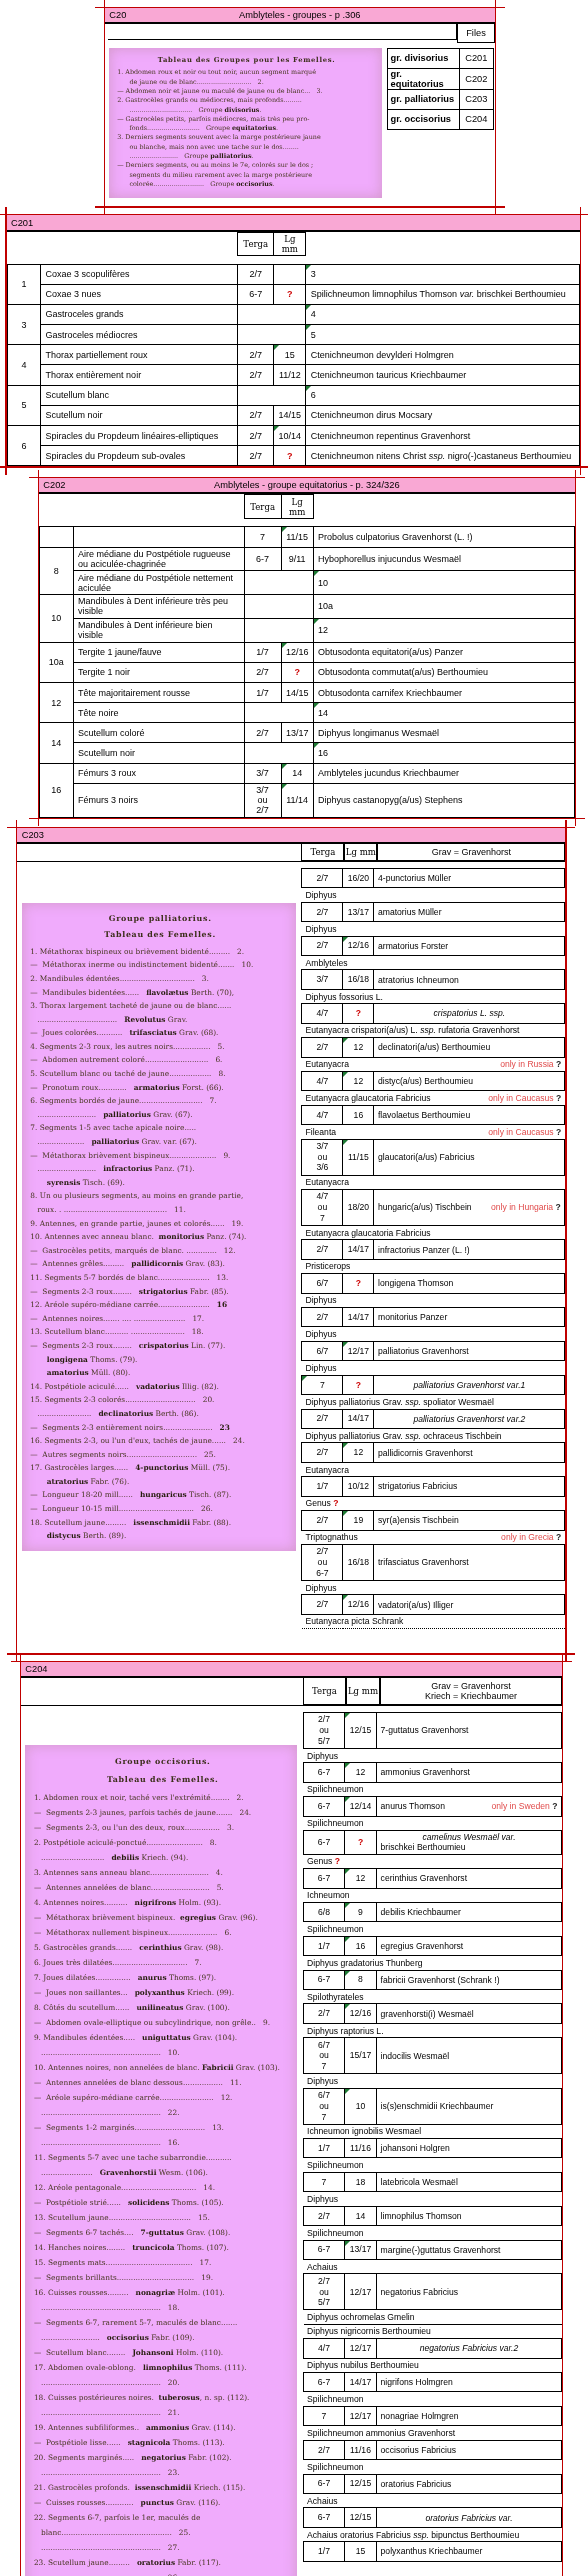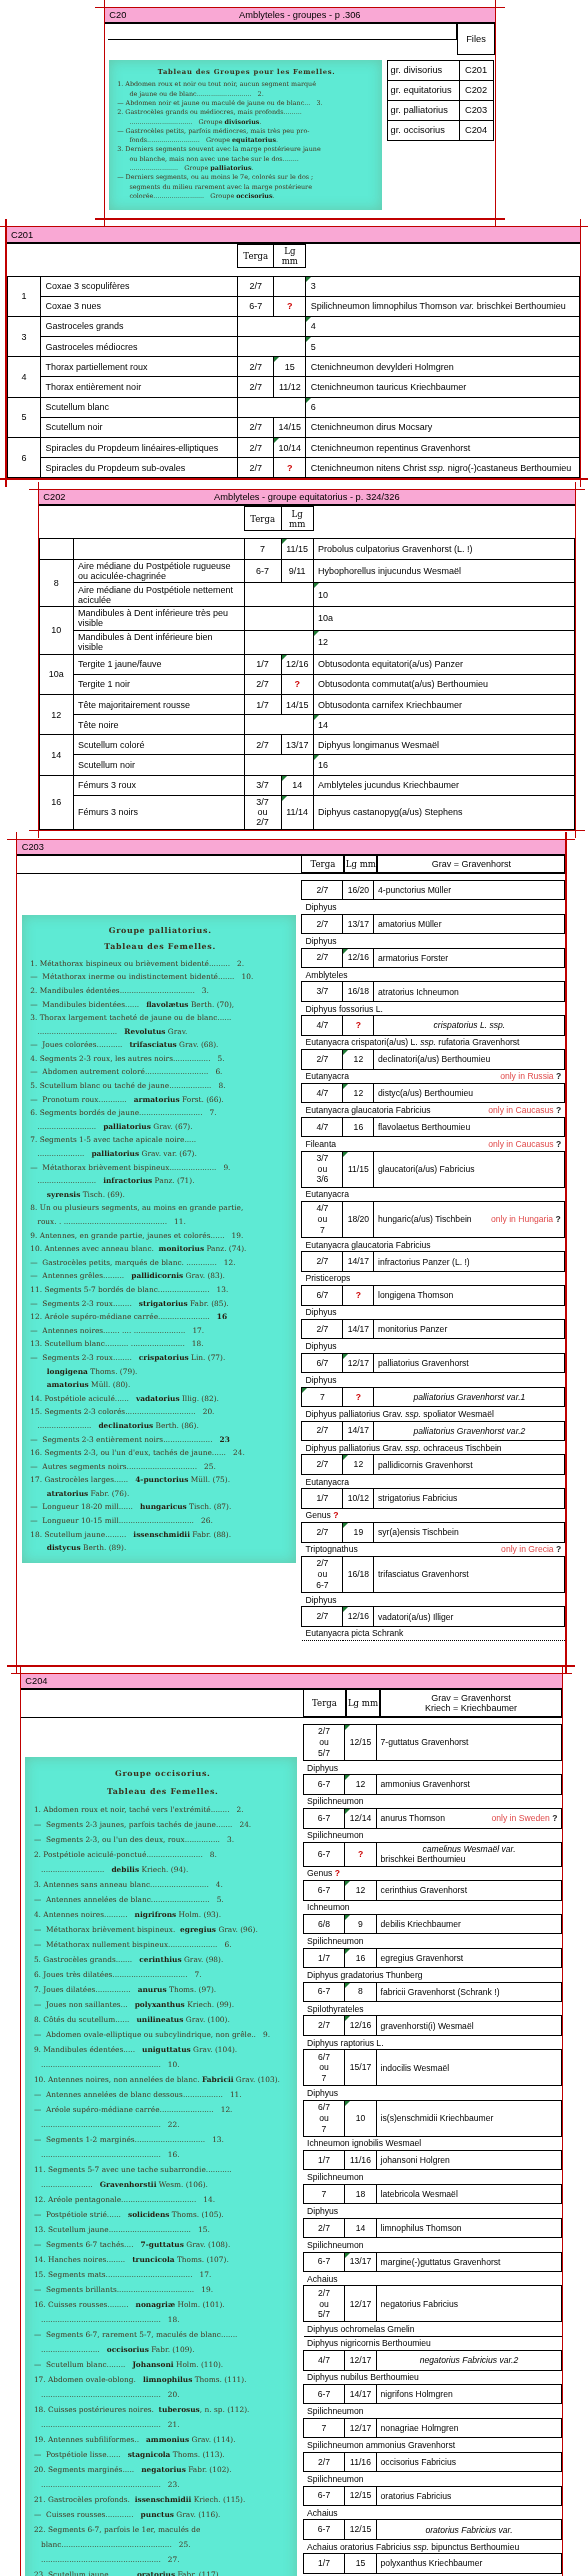--- a/index.html
+++ b/index.html
@@ -12,37 +12,37 @@
   .ovt{left:-10px;right:-10px;top:-1.4px;height:1.4px;}
   .ovb{left:-10px;right:-10px;bottom:-1.4px;height:1.4px;}
   .ovl{top:-8.6px;bottom:-8.6px;left:-1.4px;width:1.4px;}
   .ovr{top:-8.6px;bottom:-8.6px;right:-1.4px;width:1.4px;}
 
   .hdr{display:flex;align-items:center;border-bottom:2.1px solid #000;font-size:9.3px;background:#f9a8d4;}
   .hdr .code{padding:2.1px 4.3px;min-width:34px;}
   .hdr .title{flex:1;text-align:center;padding:2.1px 43px 2.1px 0;}
 
   
-  .page{background:#5eead4;color:#46351f;font-family:"DejaVu Serif",serif;
+  .page{background:#f0abfc;color:#46351f;font-family:"DejaVu Serif",serif;
         box-shadow:inset 0 0 13px rgba(120,90,40,.25);padding:5.7px 5.7px 8.6px 8.6px;}
   .page .ph{text-align:center;font-weight:bold;letter-spacing:0.7px;color:#3c2e1a;margin:2.9px 0;}
   .page .pl{white-space:pre-wrap;}
   .page b{color:#271d0e;}
 
   
   #sec-c20{margin-left:104px;width:392px;}
   .filesrow{display:flex;font-size:9.3px;}
   .filesrow .blankcell{flex:1;border:0.7px solid #000;border-left:none;height:14.3px;margin-left:2.9px;border-top:none;}
-  .filesrow .fh{width:36px;border:0.7px solid #000;border-top:none;text-align:center;padding:10px 0;}
+  .filesrow .fh{width:36px;border:0.7px solid #000;border-top:none;text-align:center;padding:4px 0;}
   .c20body{display:flex;padding:4.3px 1.4px 8.6px 3.6px;}
   .c20page{width:273px;font-size:6.4px;line-height:9.3px;}
   .c20page .ph{font-size:6.8px;}
   .gtable{border-collapse:collapse;margin-left:5px;align-self:flex-start;font-size:9.3px;}
   .gtable td{border:1.1px solid #000;height:17px;}
-  .gtable .gname{width:69px;padding:0 2.9px;}
+  .gtable .gname{width:69px;padding:0 2.9px;font-weight:bold;}
   .gtable .gfile{width:33px;text-align:center;}
 
   
   .key{font-size:9px;}
   #sec-c201{margin-left:5.7px;width:575px;margin-top:7.1px;}
   #sec-c202{margin-left:38px;width:538px;margin-top:10px;}
   .ktable{border-collapse:collapse;width:100%;}
   .ktable td{border:0.7px solid #000;padding:1.4px 4.3px;height:16.4px;}
   .ktable thead td{border:none;height:20px;}
   .ktable thead td.ch{border:0.7px solid #000;text-align:center;font-family:"DejaVu Serif",serif;font-size:8.6px;}

